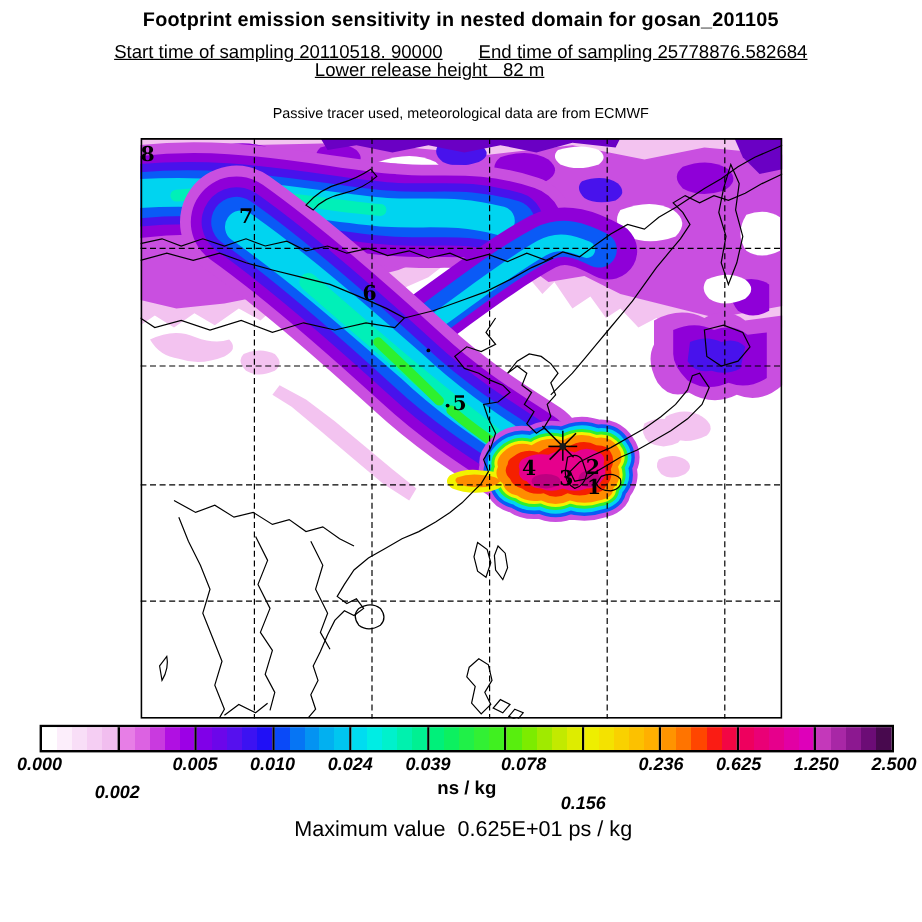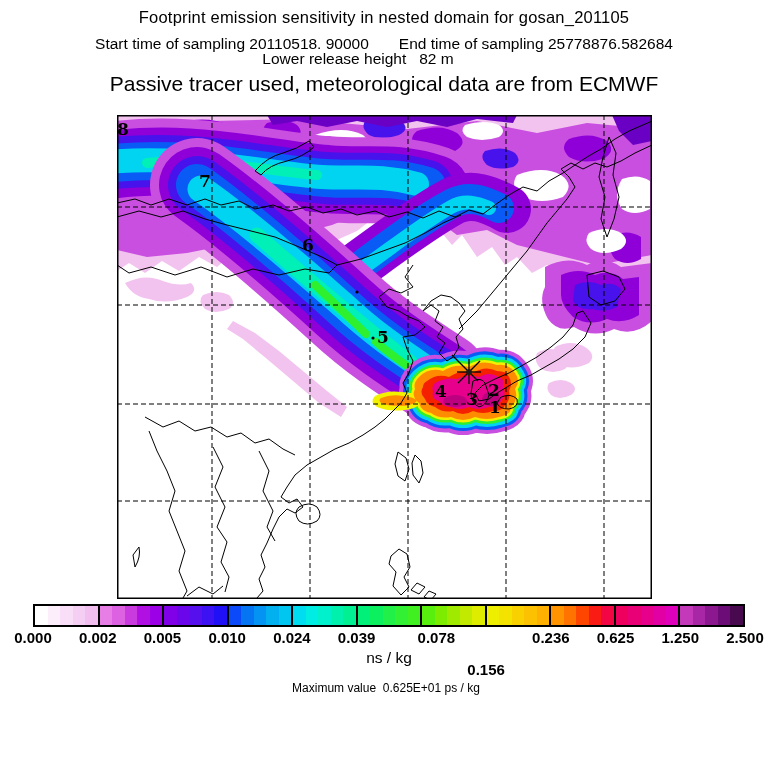--- a/index.html
+++ b/index.html
@@ -1,35 +1,35 @@
 <!DOCTYPE html>
 <html><head>
 <meta charset="utf-8">
 <style>
   html,body{margin:0;padding:0;}
   body{width:768px;height:768px;background:#ffffff;position:relative;
        font-family:"Liberation Sans",sans-serif;color:#000;overflow:hidden;}
   .hdr{position:absolute;left:0;width:768px;text-align:center;white-space:pre;}
-  #title{top:8px;font-size:16.5px;font-weight:normal;letter-spacing:.2px;}
-  .hline{font-size:15.5px;display:flex;justify-content:center;}
+  #title{top:8px;font-size:16.5px;font-weight:bold;letter-spacing:.2px;}
+  .hline{font-size:15.5px;display:flex;justify-content:center;text-decoration:underline;}
   #line2{top:35px;} #line2 span{white-space:pre;} #line2 .gap{width:30px;}
   #line3{top:50px;} #line3 .gap{width:52px;}
-  #line4{top:72px;font-size:21px;}
+  #line4{top:87px;font-size:12px;}
   #map{position:absolute;left:117px;top:115px;width:535px;height:484px;}
   #colorbar{position:absolute;left:33px;top:604px;width:712px;height:23px;
             border:2px solid #000;box-sizing:border-box;display:flex;}
   #colorbar .seg{flex:1 1 0;border-right:2px solid #000;}
   #colorbar .seg:last-child{border-right:none;}
   #cb-ticks{position:absolute;left:33px;top:629px;width:712px;height:17px;}
   #cb-ticks span{position:absolute;transform:translateX(-50%);
-                 font-size:15px;font-weight:bold;white-space:nowrap;}
+                 font-size:15px;font-weight:bold;white-space:nowrap;font-style:italic;}
   #cb-unit{position:absolute;left:33px;top:649px;width:712px;text-align:center;
-           font-size:15.5px;}
+           font-size:15.5px;font-weight:bold;}
   #max-line{position:absolute;left:20px;top:681px;width:732px;text-align:center;
-            font-size:12px;white-space:pre;}
+            font-size:18px;white-space:pre;}
   .traj-label{font-family:"DejaVu Serif",serif;font-weight:bold;font-size:17px;}
 </style>
 </head>
 <body>
 
 <div class="hdr" id="title">Footprint emission sensitivity in nested domain for gosan_201105</div>
 <div class="hdr hline" id="line2">
   <span>Start time of sampling 20110518. 90000</span><span class="gap"></span>
   <span>End time of sampling 25778876.582684</span>
 </div>
@@ -188,21 +188,21 @@
     <div class="seg" style="background: linear-gradient(to right, rgb(0, 220, 240) 0%, rgb(0, 220, 240) 20%, rgb(0, 237, 228) 20%, rgb(0, 237, 228) 40%, rgb(0, 241, 204) 40%, rgb(0, 241, 204) 60%, rgb(0, 241, 174) 60%, rgb(0, 241, 174) 80%, rgb(0, 240, 146) 80%, rgb(0, 240, 146) 100%);"></div>
     <div class="seg" style="background: linear-gradient(to right, rgb(0, 240, 122) 0%, rgb(0, 240, 122) 20%, rgb(12, 240, 96) 20%, rgb(12, 240, 96) 40%, rgb(32, 240, 72) 40%, rgb(32, 240, 72) 60%, rgb(50, 240, 52) 60%, rgb(50, 240, 52) 80%, rgb(64, 240, 32) 80%, rgb(64, 240, 32) 100%);"></div>
     <div class="seg" style="background: linear-gradient(to right, rgb(88, 238, 14) 0%, rgb(88, 238, 14) 20%, rgb(124, 236, 0) 20%, rgb(124, 236, 0) 40%, rgb(160, 234, 0) 40%, rgb(160, 234, 0) 60%, rgb(194, 234, 0) 60%, rgb(194, 234, 0) 80%, rgb(222, 236, 0) 80%, rgb(222, 236, 0) 100%);"></div>
     <div class="seg" style="background: linear-gradient(to right, rgb(238, 238, 0) 0%, rgb(238, 238, 0) 20%, rgb(244, 226, 0) 20%, rgb(244, 226, 0) 40%, rgb(249, 209, 0) 40%, rgb(249, 209, 0) 60%, rgb(252, 193, 0) 60%, rgb(252, 193, 0) 80%, rgb(255, 176, 0) 80%, rgb(255, 176, 0) 100%);"></div>
     <div class="seg" style="background: linear-gradient(to right, rgb(255, 148, 0) 0%, rgb(255, 148, 0) 20%, rgb(255, 116, 0) 20%, rgb(255, 116, 0) 40%, rgb(255, 70, 0) 40%, rgb(255, 70, 0) 60%, rgb(250, 28, 20) 60%, rgb(250, 28, 20) 80%, rgb(243, 6, 68) 80%, rgb(243, 6, 68) 100%);"></div>
     <div class="seg" style="background: linear-gradient(to right, rgb(238, 0, 94) 0%, rgb(238, 0, 94) 20%, rgb(234, 0, 118) 20%, rgb(234, 0, 118) 40%, rgb(230, 0, 140) 40%, rgb(230, 0, 140) 60%, rgb(226, 0, 164) 60%, rgb(226, 0, 164) 80%, rgb(222, 0, 186) 80%, rgb(222, 0, 186) 100%);"></div>
     <div class="seg" style="background: linear-gradient(to right, rgb(196, 56, 186) 0%, rgb(196, 56, 186) 20%, rgb(168, 39, 166) 20%, rgb(168, 39, 166) 40%, rgb(140, 24, 144) 40%, rgb(140, 24, 144) 60%, rgb(108, 12, 118) 60%, rgb(108, 12, 118) 80%, rgb(72, 9, 78) 80%, rgb(72, 9, 78) 100%);"></div>
   </div>
 <div id="cb-ticks">
     <span style="left: 0%;">0.000</span>
-    <span style="left: 9.09091%;">0.002</span>
+    <span style="left: 9.09091%; margin-top: 23px;">0.002</span>
     <span style="left: 18.1818%;">0.005</span>
     <span style="left: 27.2727%;">0.010</span>
     <span style="left: 36.3636%;">0.024</span>
     <span style="left: 45.4545%; text-align: center;">0.039</span>
     <span style="left: 54.5455%; padding-left: 30px;">0.078</span>
     <span style="left: 63.6364%; margin-top: 32px;">0.156</span>
     <span style="left: 72.7273%;">0.236</span>
     <span style="left: 81.8182%;">0.625</span>
     <span style="left: 90.9091%;">1.250</span>
     <span style="left: 100%;">2.500</span>

